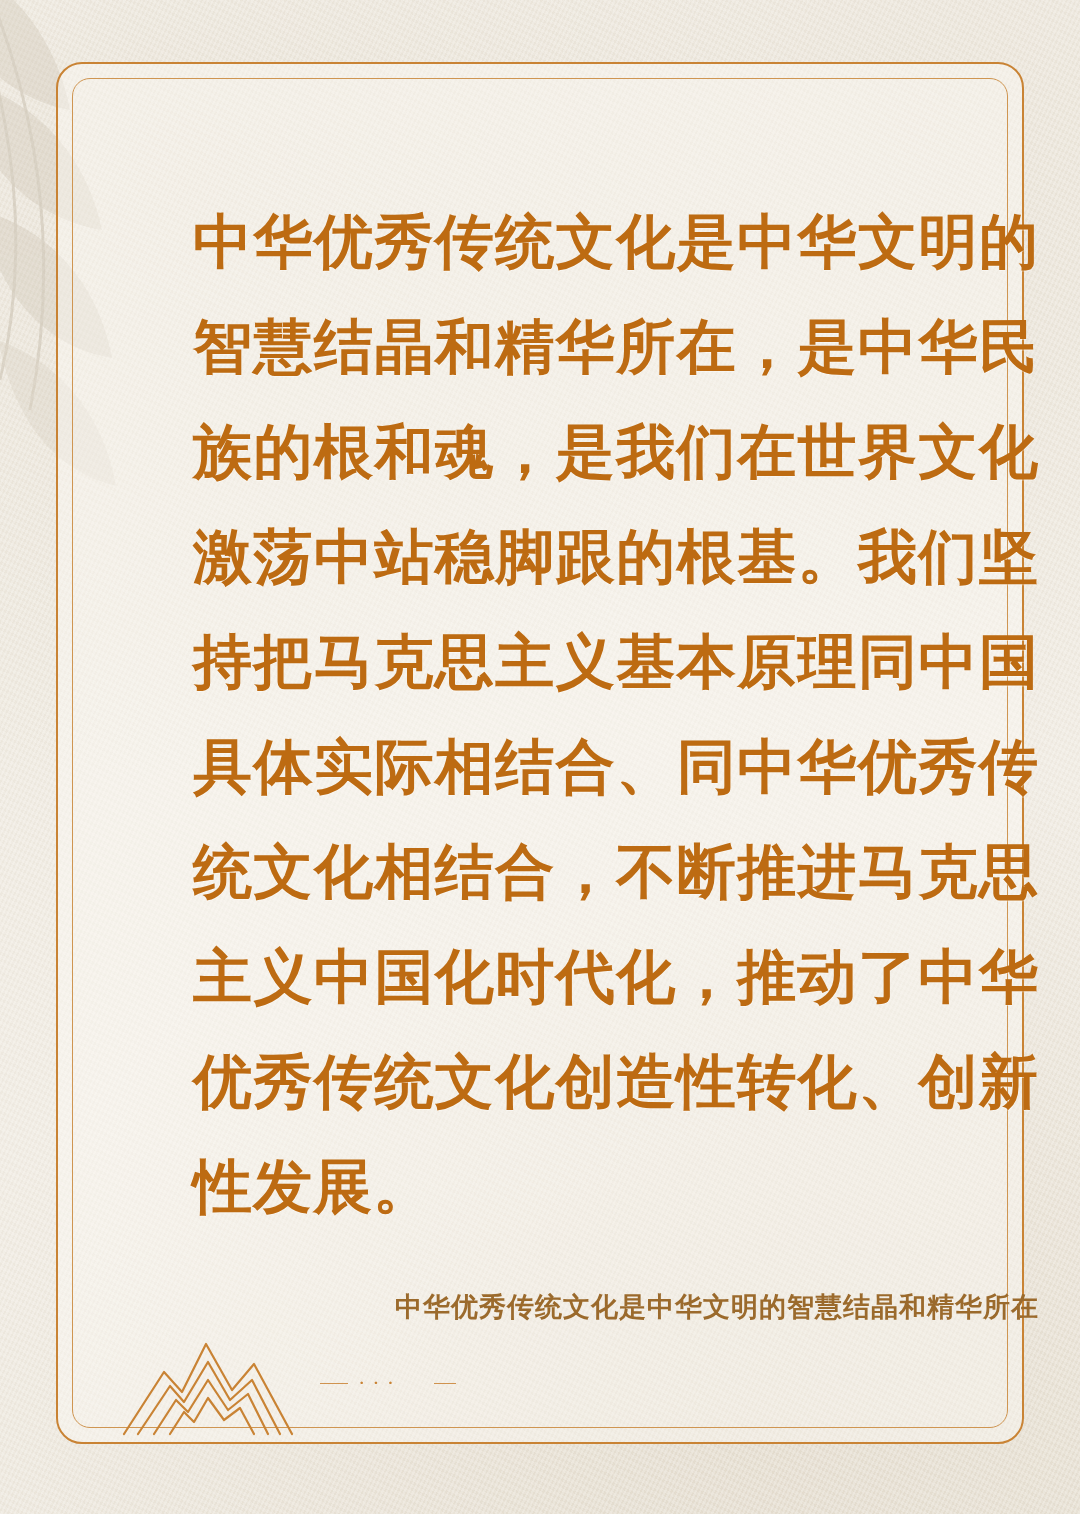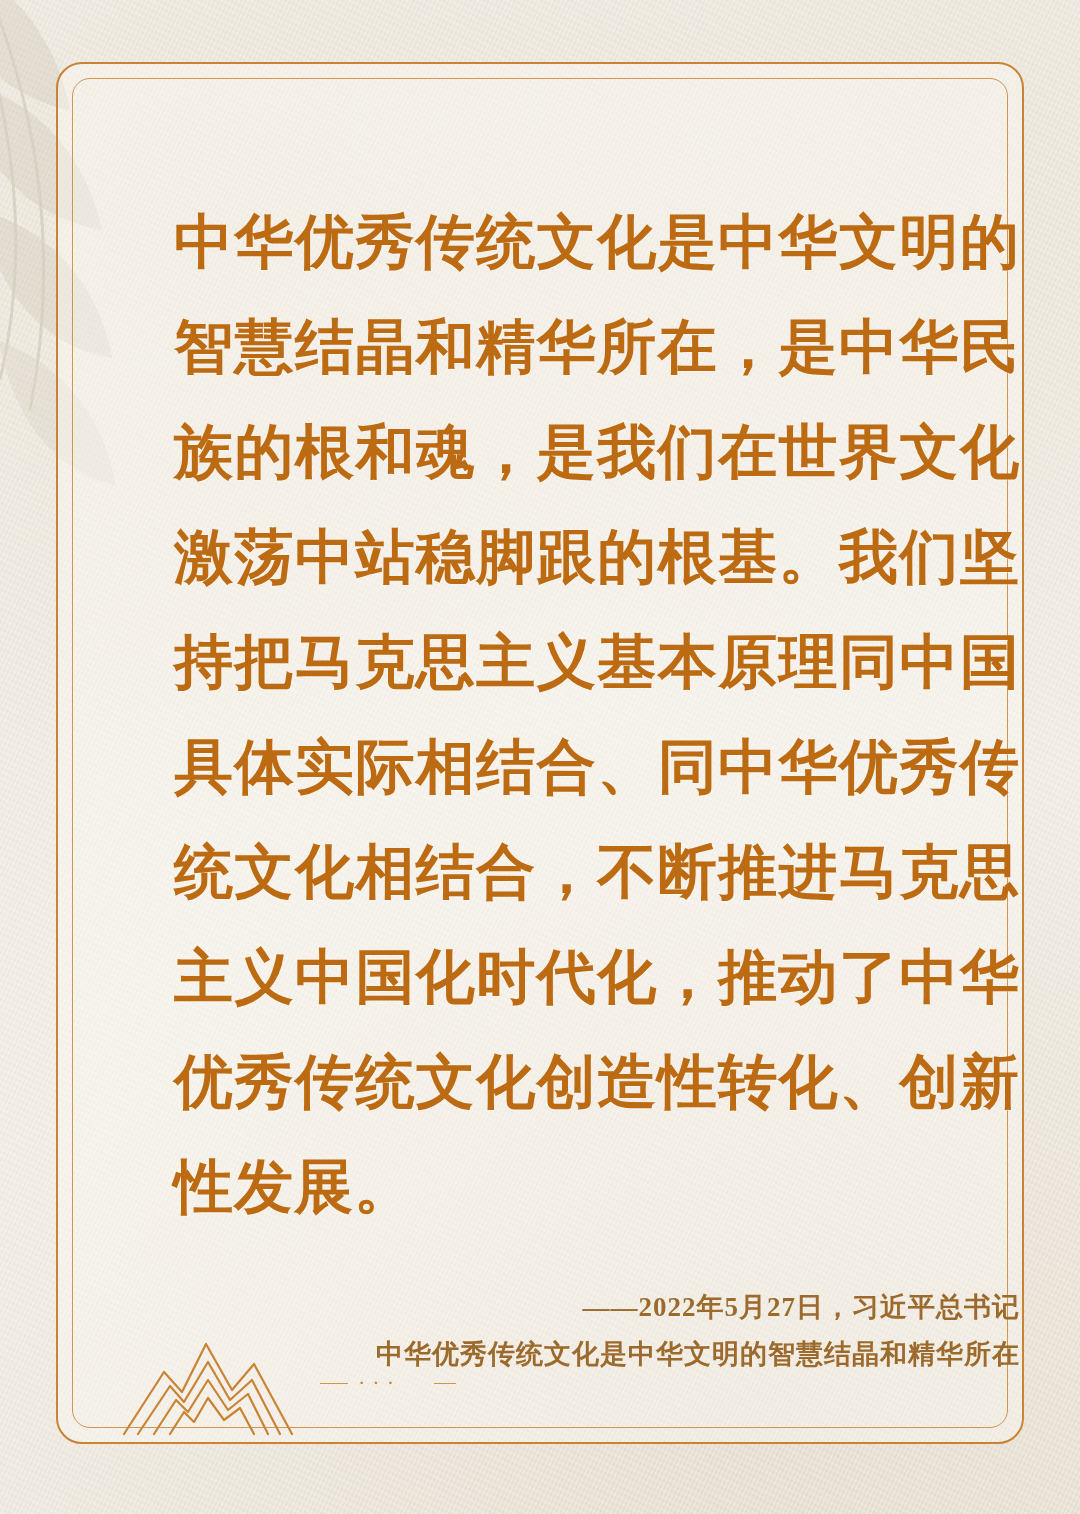--- a/index.html
+++ b/index.html
@@ -66,21 +66,21 @@
     right: 14px;
     bottom: 14px;
     border: 1px solid #cf9551;
     border-radius: 18px;
     box-sizing: border-box;
     pointer-events: none;
   }
 
   .content {
     position: absolute;
-    left: 116px;
+    left: 135px;
     top: 126px;
     width: 846px;
   }
 
   .quote-body {
     color: #bd6b12;
     font-size: 59px;
     line-height: 1.78;
     letter-spacing: 1px;
     font-weight: 700;
@@ -165,21 +165,20 @@
     </svg>
   </div>
 
   <div class="frame-outer">
     <div class="frame-inner"></div>
 
     <div class="content">
       <div class="quote-body">中华优秀传统文化是中华文明的智慧结晶和精华所在，是中华民族的根和魂，是我们在世界文化激荡中站稳脚跟的根基。我们坚持把马克思主义基本原理同中国具体实际相结合、同中华优秀传统文化相结合，不断推进马克思主义中国化时代化，推动了中华优秀传统文化创造性转化、创新性发展。</div>
 
       <div class="attribution">
-        <span class="line1">——2022年5月27日，习近平总书记</span>
         <span class="line2">中华优秀传统文化是中华文明的智慧结晶和精华所在</span>
       </div>
     </div>
 
     <div class="mountain">
       <svg width="210" height="150" viewBox="0 0 210 150" xmlns="http://www.w3.org/2000/svg">
         <g fill="none" stroke="#c98334" stroke-width="2.2" stroke-linejoin="round" stroke-linecap="round">
           <path d="M4 148 L 44 86 L 62 106 L 86 58 L 112 104 L 134 78 L 172 148"></path>
           <path d="M18 148 L 50 100 L 64 116 L 88 76 L 110 114 L 132 94 L 160 148"></path>
           <path d="M34 148 L 56 114 L 68 126 L 88 94 L 108 124 L 128 108 L 148 148"></path>

